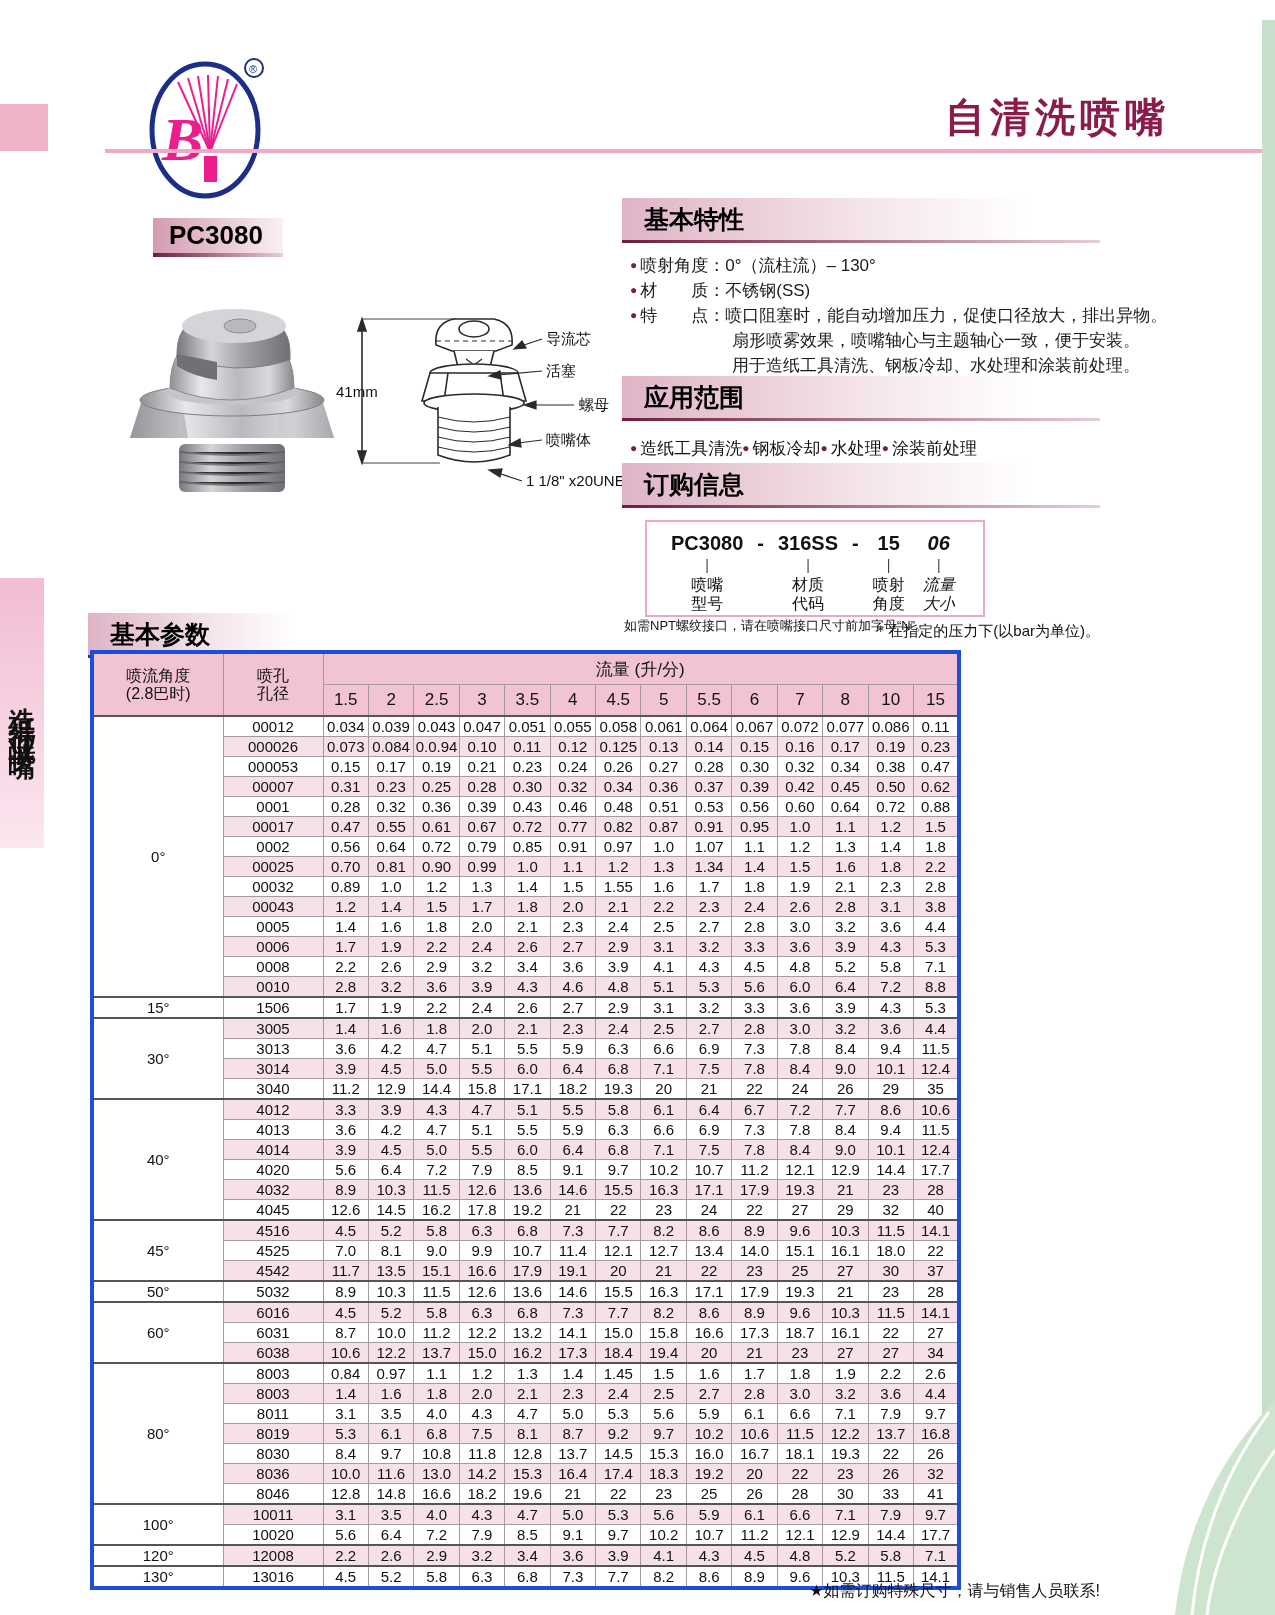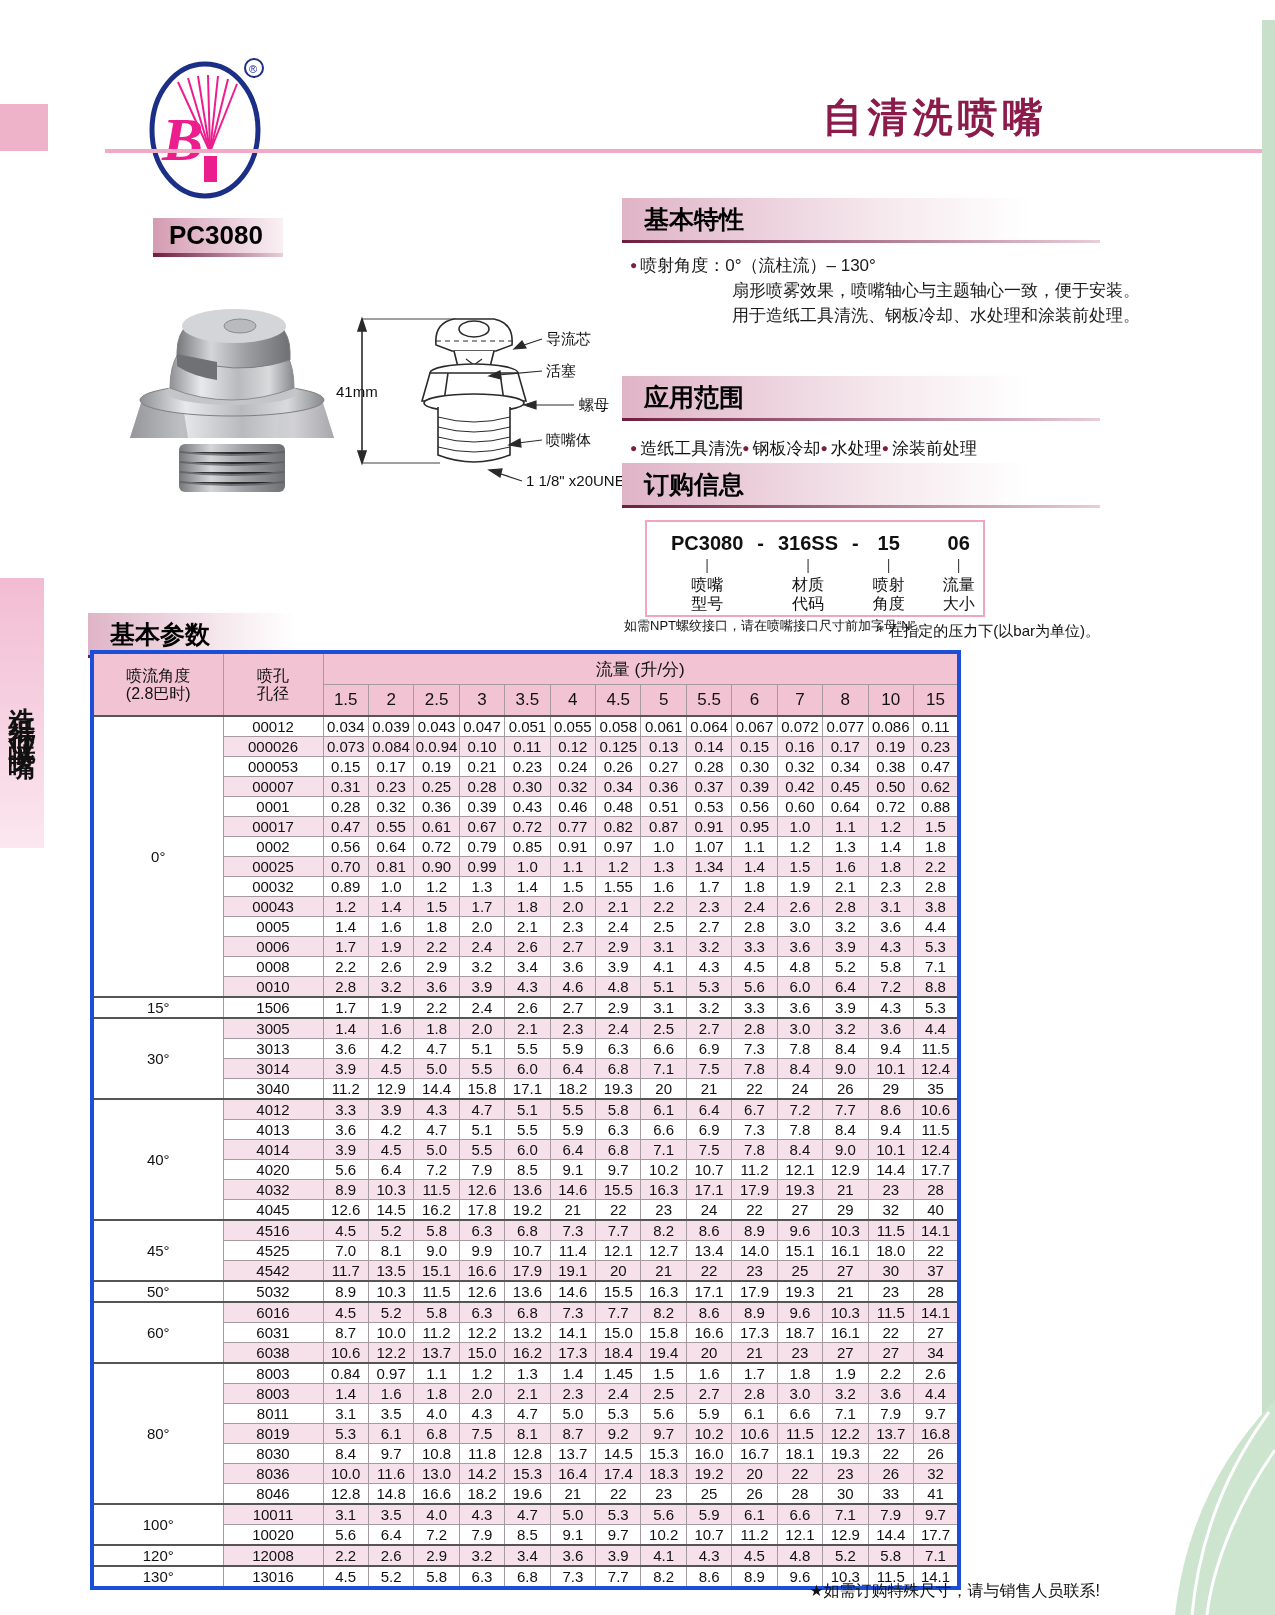--- a/index.html
+++ b/index.html
@@ -6,21 +6,21 @@
   #page{position:relative;width:1275px;height:1615px;background:#fff;overflow:hidden;
         font-family:"Liberation Sans","DejaVu Sans",sans-serif;color:#111;}
 
   
   .green-strip{position:absolute;top:20px;right:0;width:13px;height:1595px;background:#c8dfc9;}
   .decor{position:absolute;right:0;bottom:0;width:128px;height:215px;}
 
   
   .logo{position:absolute;left:148px;top:52px;width:122px;height:148px;}
   .pink-block{position:absolute;left:0;top:104px;width:48px;height:47px;background:#eeb2c9;}
-  .page-title{position:absolute;left:700px;top:90px;width:470px;text-align:center;
+  .page-title{position:absolute;left:700px;top:90px;width:470px;text-align:right;
               font-size:40px;font-weight:bold;color:#8b1b4b;letter-spacing:5px;}
   .title-rule{position:absolute;left:105px;top:149px;width:1157px;height:4px;background:#f0aac5;}
 
   
   .model-chip{position:absolute;left:153px;top:218px;width:130px;}
   .model-chip .chip-bg{background:linear-gradient(to right,#d49bb1,#f9f0f4);
         font-size:26px;font-weight:bold;padding:2px 0 2px 16px;color:#000;}
   .model-chip .chip-line{height:4px;background:linear-gradient(to right,#6e1d3f,#e9cdd9);}
 
   .photo{position:absolute;left:122px;top:296px;width:220px;height:208px;}
@@ -185,20 +185,22 @@
     <text x="243" y="107">螺母</text>
     <text x="210" y="142">喷嘴体</text>
     <text x="190" y="183">1 1/8" x20UNEF</text>
   </svg>
 
   <div class="section" style="top:198px;left:622px;">
     <div class="sec-head">基本特性</div>
     <div class="sec-rule"></div>
     <div class="feat-list">
       <div class="feat-line"><span class="bullet">●</span><span>喷射角度：</span><span>0°（流柱流）– 130°</span></div>
+      <div class="feat-line"><span class="bullet">●</span><span>材　　质：</span><span>不锈钢(SS)</span></div>
+      <div class="feat-line"><span class="bullet">●</span><span>特　　点：</span><span>喷口阻塞时，能自动增加压力，促使口径放大，排出异物。</span></div>
       <div class="feat-line feat-cont"><span>扇形喷雾效果，喷嘴轴心与主题轴心一致，便于安装。</span></div>
       <div class="feat-line feat-cont"><span>用于造纸工具清洗、钢板冷却、水处理和涂装前处理。</span></div>
     </div>
   </div>
 
   <div class="section" style="top:376px;left:622px;">
     <div class="sec-head">应用范围</div>
     <div class="sec-rule"></div>
     <div class="app-row">
       <span><span class="bullet">●</span><span>造纸工具清洗</span></span>
@@ -222,21 +224,21 @@
         <span class="ocode">316SS</span>
         <span class="opipe">|</span>
         <span class="olab"><span>材质</span><br><span>代码</span></span>
       </div>
       <span class="odash">-</span>
       <div class="ocol">
         <span class="ocode">15</span>
         <span class="opipe">|</span>
         <span class="olab"><span>喷射</span><br><span>角度</span></span>
       </div>
-      <div class="ocol" style="margin-left:38px;">
+      <div class="ocol" style="margin-left:18px;font-style:italic;">
         <span class="ocode">06</span>
         <span class="opipe">|</span>
         <span class="olab"><span>流量</span><br><span>大小</span></span>
       </div>
     </div>
     <div class="order-note">如需NPT螺纹接口，请在喷嘴接口尺寸前加字母“N”。</div>
   </div>
 
   <div class="params-head">
     <div class="sec-head" style="">基本参数</div>

